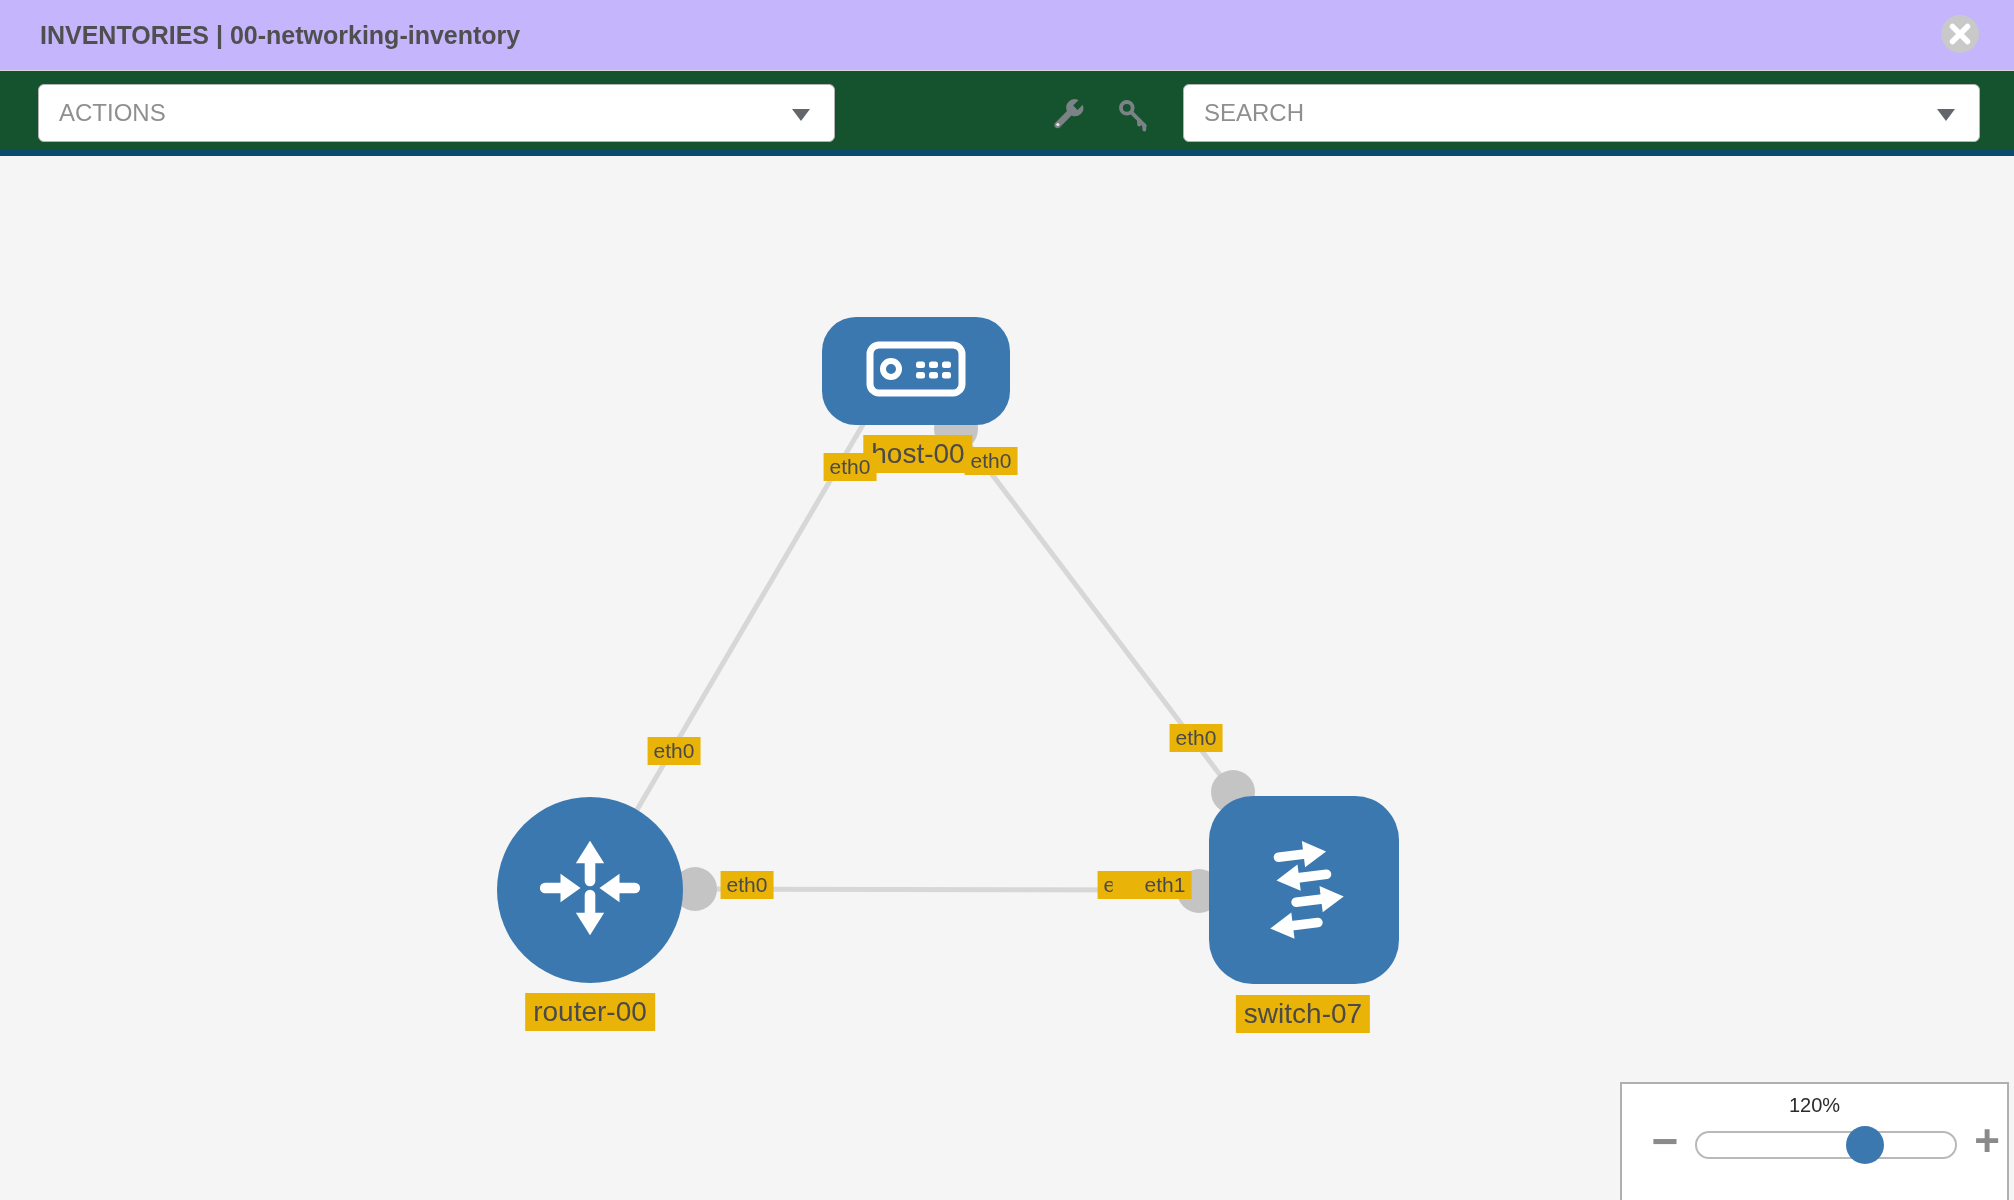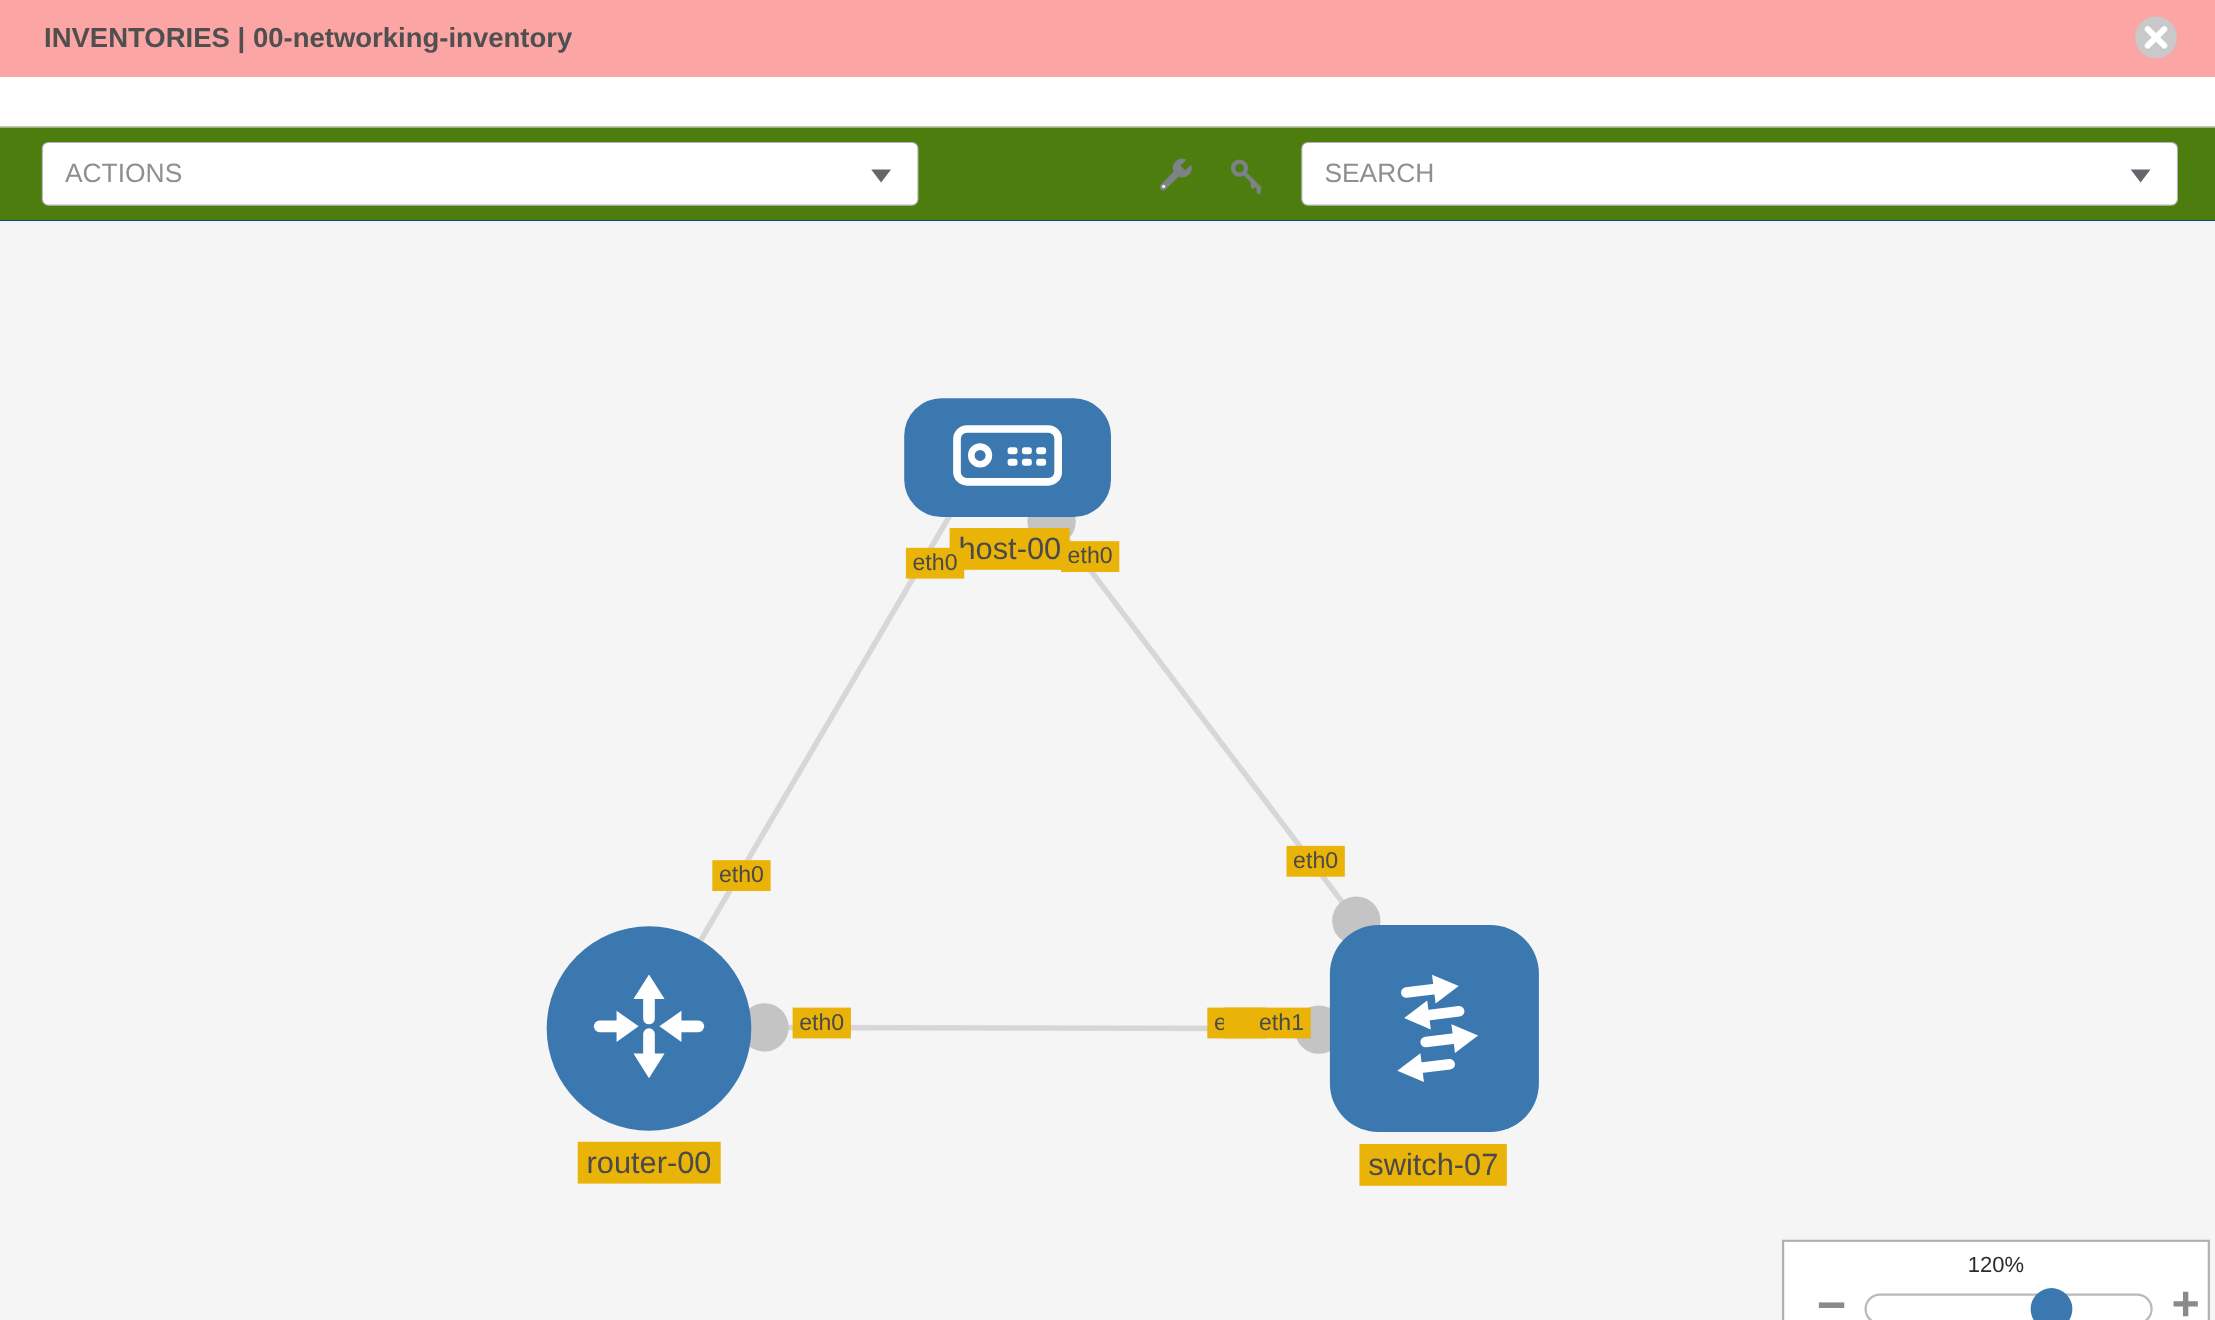--- a/index.html
+++ b/index.html
@@ -1,28 +1,28 @@
 <!DOCTYPE html>
 <html><head>
 <meta charset="utf-8">
 <style>
   * { margin:0; padding:0; box-sizing:border-box; }
   html,body { width:2014px; height:1200px; overflow:hidden; background:#fff;
     font-family:"Liberation Sans","DejaVu Sans",sans-serif; }
 
   
-  .header { position:relative; width:2014px; height:70px; background:#fca5a5; }
+  .header { position:relative; width:2014px; height:70px; background:#c4b5fd; }
   .header-title { position:absolute; left:40px; top:0; line-height:70px;
     font-size:25px; font-weight:bold; color:#4f4f4f; }
   .close-btn { position:absolute; left:1939px; top:13px; width:42px; height:42px;
     cursor:pointer; border:none; background:transparent; }
 
   
-  .toolbar { position:relative; width:2014px; height:86px; background:#4d7c0f;
-    border-top:1px solid #d8d8d8; border-bottom:1px solid #0c4a6e;margin-top:45px; }
+  .toolbar { position:relative; width:2014px; height:86px; background:#14532d;
+    border-top:1px solid #d8d8d8; border-bottom:6px solid #0c4a6e; }
   .select-box { position:absolute; top:13px; height:58px; background:#ffffff;
     border:1px solid #b3b3b3; border-radius:6px; font-size:24px; color:#8f8f8f;
     line-height:56px; padding-left:20px; cursor:pointer; }
   .actions-box { left:38px;  width:797px; }
   .search-box  { left:1183px; width:797px; }
   .caret { position:absolute; right:24px; top:24px; width:0; height:0;
     border-left:9px solid transparent; border-right:9px solid transparent;
     border-top:12px solid #63676c; }
   .tool-icon-btn { position:absolute; top:25px; width:38px; height:38px;
     background:transparent; border:none; cursor:pointer; }

